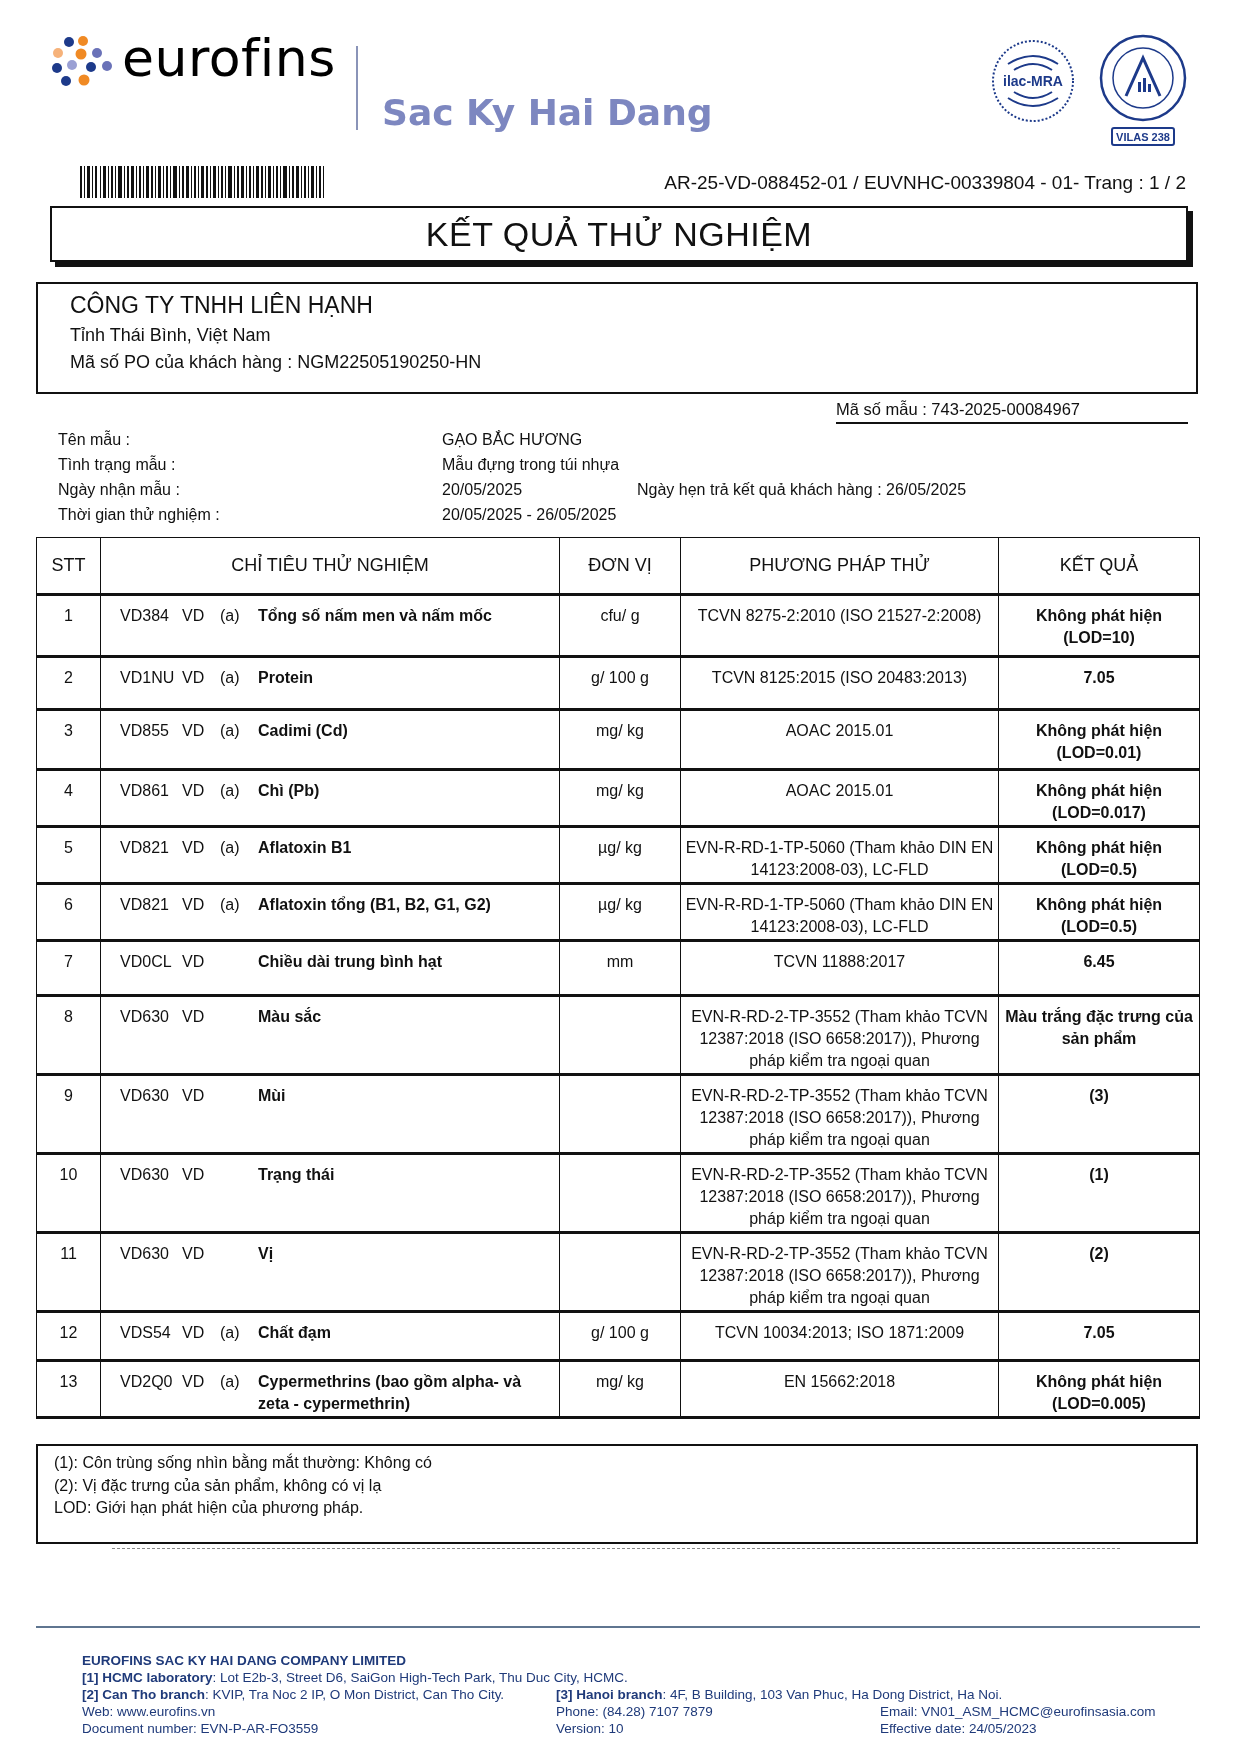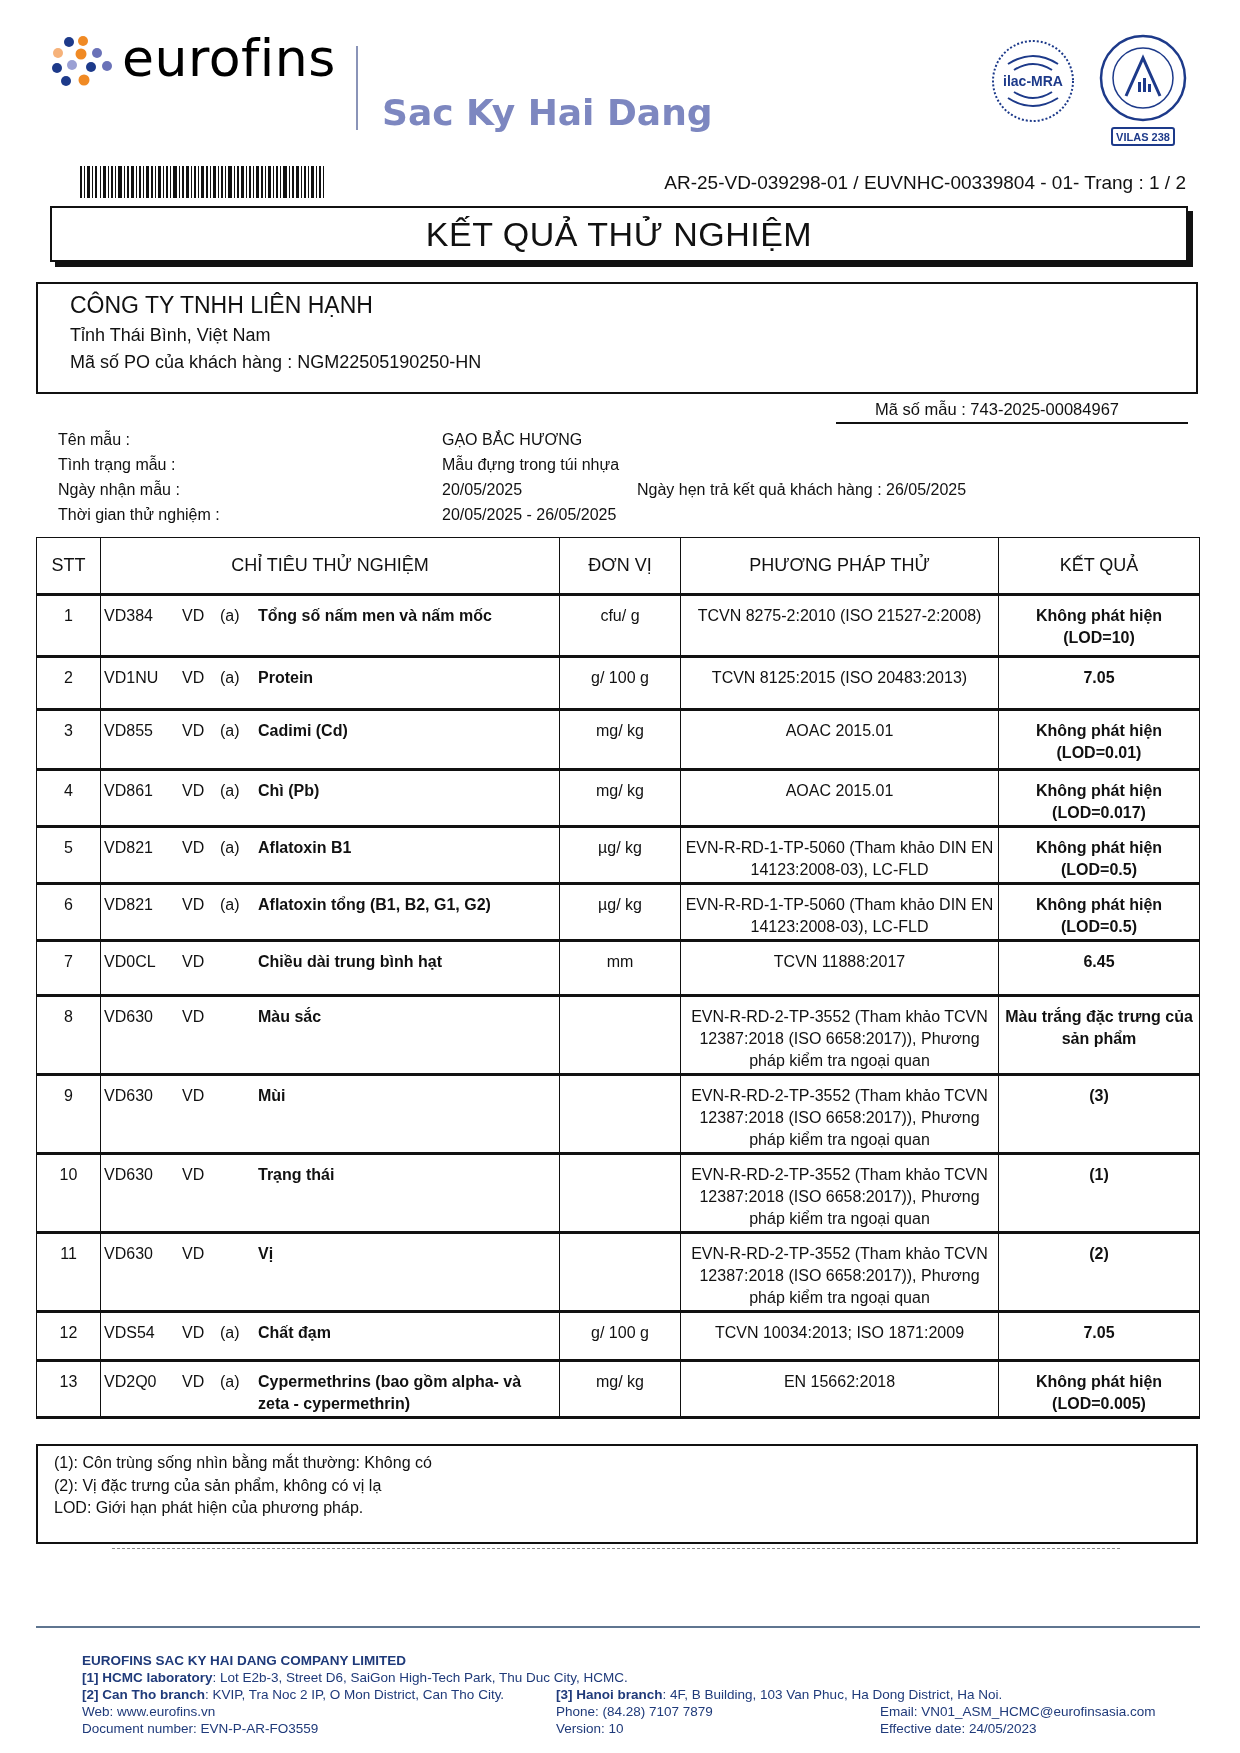--- a/index.html
+++ b/index.html
@@ -19,39 +19,39 @@
   .ref-no { right:54px; top:172px; font-size:19px; }
 
   .title-box { left:50px; top:206px; width:1134px; height:52px; border:2px solid #111; box-shadow:5px 5px 0 #111; display:flex; align-items:center; justify-content:center; font-size:34px; letter-spacing:0.5px; }
 
   .client-box { left:36px; top:282px; width:1162px; height:112px; border:2px solid #111; padding:4px 32px; box-sizing:border-box; }
   .client-name { font-size:23px; margin-top:4px; }
   .client-line { font-size:18px; margin-top:6px; }
   .client-po { font-size:18px; margin-top:6px; font-weight:bold; }
   .client-po span { font-weight:normal; }
 
-  .sample-code { left:836px; top:400px; width:352px; text-align:center; font-size:16.5px; padding-right:30px; box-sizing:border-box; }
+  .sample-code { left:836px; top:400px; width:352px; text-align:left; font-size:16.5px; padding-right:30px; box-sizing:border-box; }
   .sample-rule { left:836px; top:422px; width:352px; height:2px; background:#111; }
 
   .info { font-size:16px; }
   .info .lbl { position:absolute; left:58px; }
   .info .val { position:absolute; left:442px; }
 
   table.results { position:absolute; left:36px; top:537px; width:1164px; border-collapse:collapse; font-size:16px; }
   table.results th, table.results td { border:1.5px solid #111; vertical-align:top; }
   table.results tr { border-bottom:3px solid #111; }
   table.results th { height:53px; font-weight:normal; font-size:18px; vertical-align:middle; }
   table.results td { padding-top:9px; line-height:22px; }
   .c-stt { width:61px; text-align:center; }
   .c-item { width:456px; }
   .c-unit { width:118px; text-align:center; }
   .c-meth { width:315px; text-align:center; }
   .c-res { text-align:center; font-weight:bold; }
   .item-row { display:flex; }
-  .item-row .code { width:80px; padding-left:2px; box-sizing:border-box; }
+  .item-row .code { width:80px; padding-left:18px; box-sizing:border-box; }
   .item-row .lab { width:38px; }
   .item-row .flag { width:38px; }
   .item-row .name { flex:1; font-weight:bold; padding-right:10px; }
 
   .notes-box { left:36px; top:1444px; width:1162px; height:100px; border:2px solid #111; padding:6px 16px; box-sizing:border-box; font-size:16px; line-height:22.5px; }
   .dash-line { left:112px; top:1548px; width:1008px; border-top:1.5px dashed #888; }
 
   .foot-rule { left:36px; top:1626px; width:1164px; height:2px; background:#5f7590; }
   .footer { font-size:13.5px; color:#1f3a7a; line-height:17px; }
   .footer b { font-weight:bold; }
@@ -156,21 +156,21 @@
       <rect x="216" y="0" width="3" height="32"></rect>
       <rect x="221" y="0" width="1" height="32"></rect>
     <rect x="224" y="0" width="2" height="32"></rect>
       <rect x="228" y="0" width="1" height="32"></rect>
       <rect x="231" y="0" width="3" height="32"></rect>
     <rect x="236" y="0" width="1" height="32"></rect>
       <rect x="239" y="0" width="2" height="32"></rect>
       <rect x="243" y="0" width="1" height="32"></rect>
   </g>
 </svg>
-<div class="abs ref-no">AR-25-VD-039298-01 / EUVNHC-00339804 - 01- Trang : 1 / 2</div>
+<div class="abs ref-no">AR-25-VD-088452-01 / EUVNHC-00339804 - 01- Trang : 1 / 2</div>
 
 <div class="abs title-box">KẾT QUẢ THỬ NGHIỆM</div>
 
 <div class="abs client-box">
   <div class="client-name">CÔNG TY TNHH LIÊN HẠNH</div>
   <div class="client-line">Tỉnh Thái Bình, Việt Nam</div>
   <div class="client-po"><span style="font-weight:normal">Mã số PO của khách hàng :</span><span> NGM22505190250-HN</span></div>
 </div>
 
 <div class="abs sample-code">Mã số mẫu : 743-2025-00084967</div>

